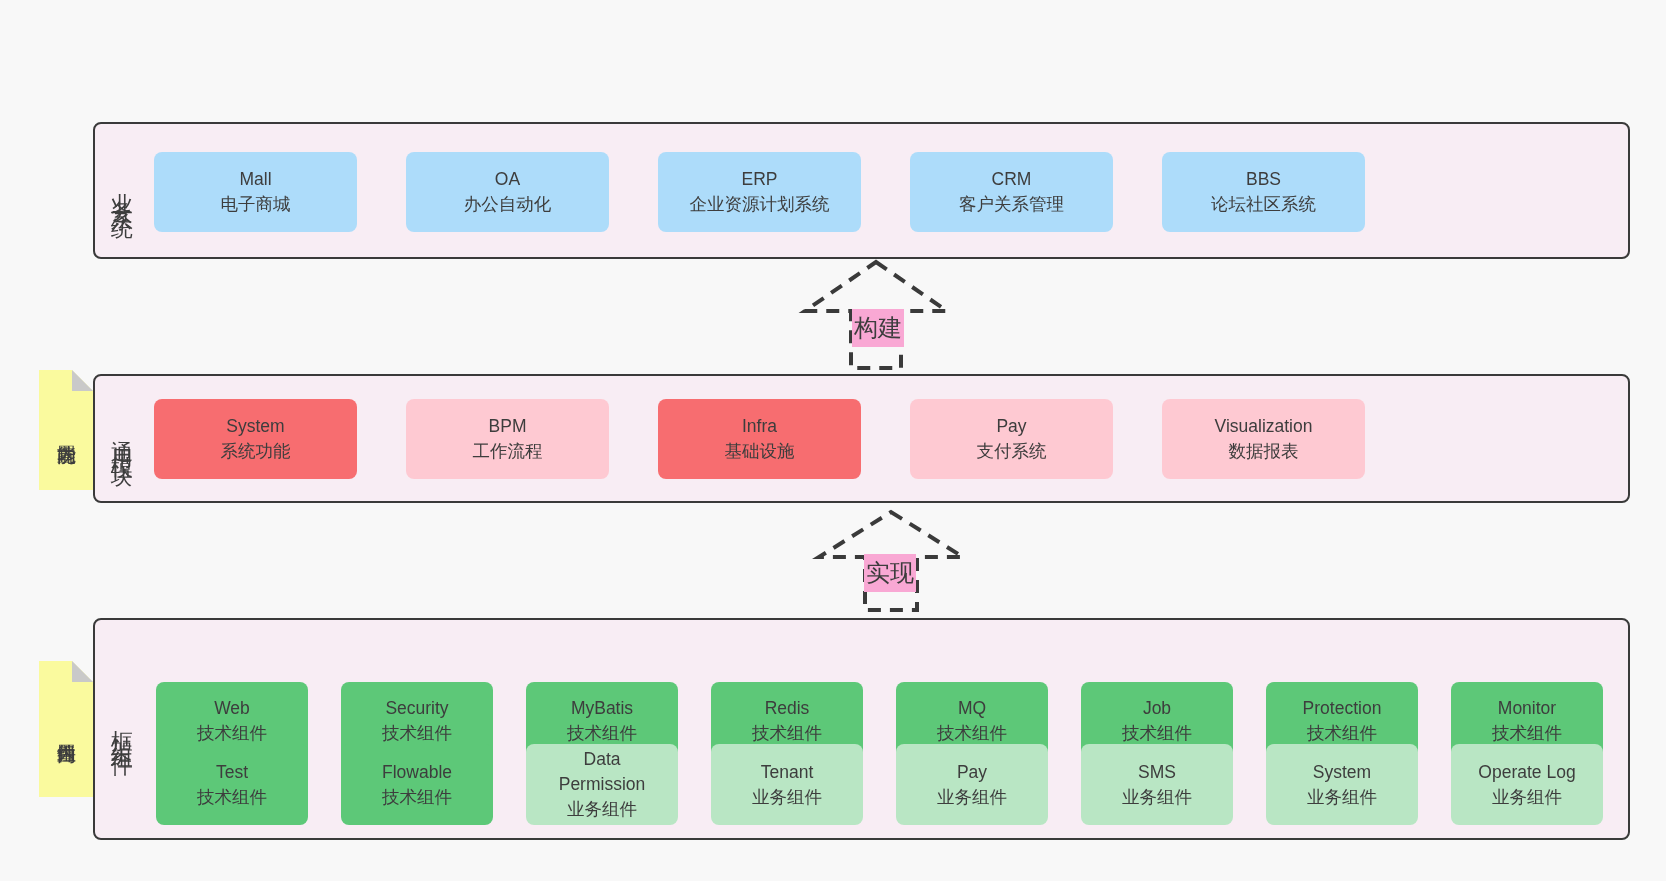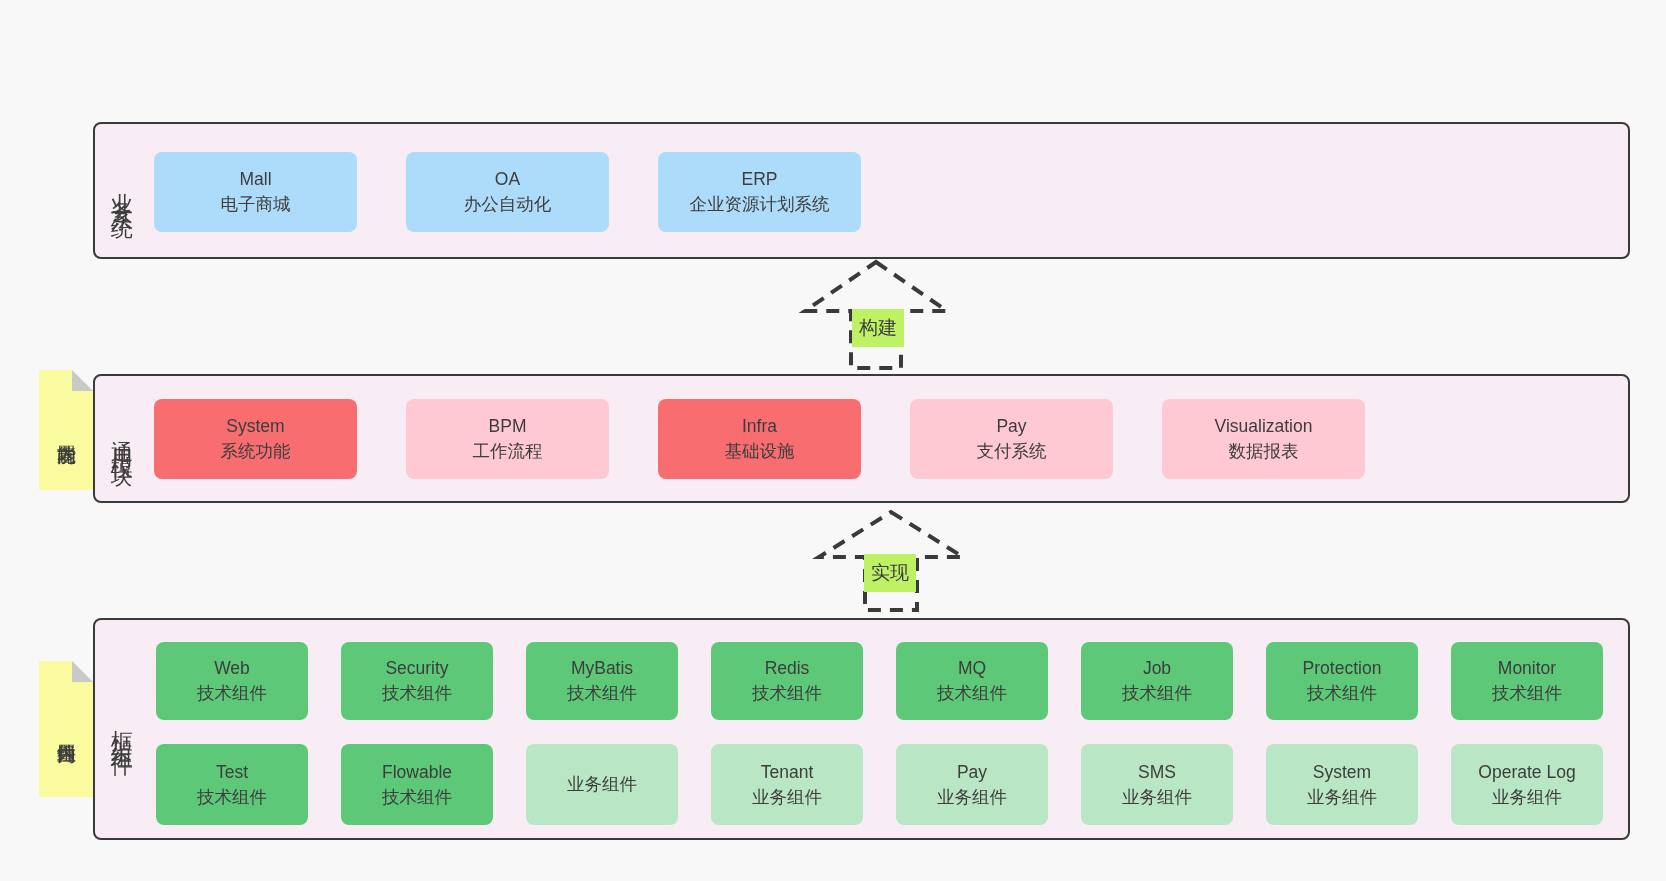--- a/index.html
+++ b/index.html
@@ -46,21 +46,21 @@
   .box{
     border-radius:8px;
     display:flex;flex-direction:column;align-items:center;justify-content:center;
     text-align:center;
     font-size:17.5px;line-height:1.42;
     padding:0 12px;box-sizing:border-box;
     flex:none;
   }
   .band-top .box,.band-middle .box{width:203px;height:80px;}
   .band-bottom .box{width:152px;}
-  .band-bottom .row-0 .box{height:78px;}
+  .band-bottom .row-0 .box{height:78px;margin-top:40px;}
   .band-bottom .row-1 .box{height:81px;}
   .v-blue{background:var(--blue,#addcfa);}
   .v-red{background:var(--red,#f76d70);}
   .v-pink{background:var(--pink,#fec9d2);}
   .v-green{background:var(--green,#5dc878);}
   .v-lightgreen{background:var(--lightgreen,#b9e6c4);}
   
   .sticky{
     position:absolute;left:39px;width:54px;
     background:var(--sticky,#fafa9e);
@@ -83,23 +83,23 @@
   .arrow-svg{position:absolute;z-index:0;}
   .arrow-svg polygon{
     fill:var(--page-bg,#f8f8f8);
     stroke:var(--line,#3a3a3a);
     stroke-width:4;
     stroke-dasharray:13 9;
   }
   .arrow-label{
     position:absolute;z-index:3;
     width:52px;height:38px;
-    background:#bef264;
+    background:#f9a8d4;
     display:flex;align-items:center;justify-content:center;
-    font-size:19px;color:var(--text,#3d3d3d);
+    font-size:24px;color:var(--text,#3d3d3d);
   }
   .arrow-label-build{left:852px;top:309px;}
   .arrow-label-impl{left:864px;top:554px;}
 </style>
 </head>
 <body>
 
 <div class="canvas">
 
   <div class="sticky sticky-middle">内置功能</div>
@@ -124,20 +124,28 @@
           <div>Mall</div>
           <div>电子商城</div>
         </div>
         <div class="box v-blue">
           <div>OA</div>
           <div>办公自动化</div>
         </div>
         <div class="box v-blue">
           <div>ERP</div>
           <div>企业资源计划系统</div>
+        </div>
+        <div class="box v-blue">
+          <div>CRM</div>
+          <div>客户关系管理</div>
+        </div>
+        <div class="box v-blue">
+          <div>BBS</div>
+          <div>论坛社区系统</div>
         </div>
       </div>
   </div>
 
   <div class="band band-middle">
     <div class="band-label">通用模块</div>
     <div class="box-row">
         <div class="box v-red">
           <div>System</div>
           <div>系统功能</div>
@@ -200,20 +208,21 @@
     <div class="box-row row-1">
         <div class="box v-green">
           <div>Test</div>
           <div>技术组件</div>
         </div>
         <div class="box v-green">
           <div>Flowable</div>
           <div>技术组件</div>
         </div>
         <div class="box v-lightgreen">
+          <div>Data Permission</div>
           <div>业务组件</div>
         </div>
         <div class="box v-lightgreen">
           <div>Tenant</div>
           <div>业务组件</div>
         </div>
         <div class="box v-lightgreen">
           <div>Pay</div>
           <div>业务组件</div>
         </div>

